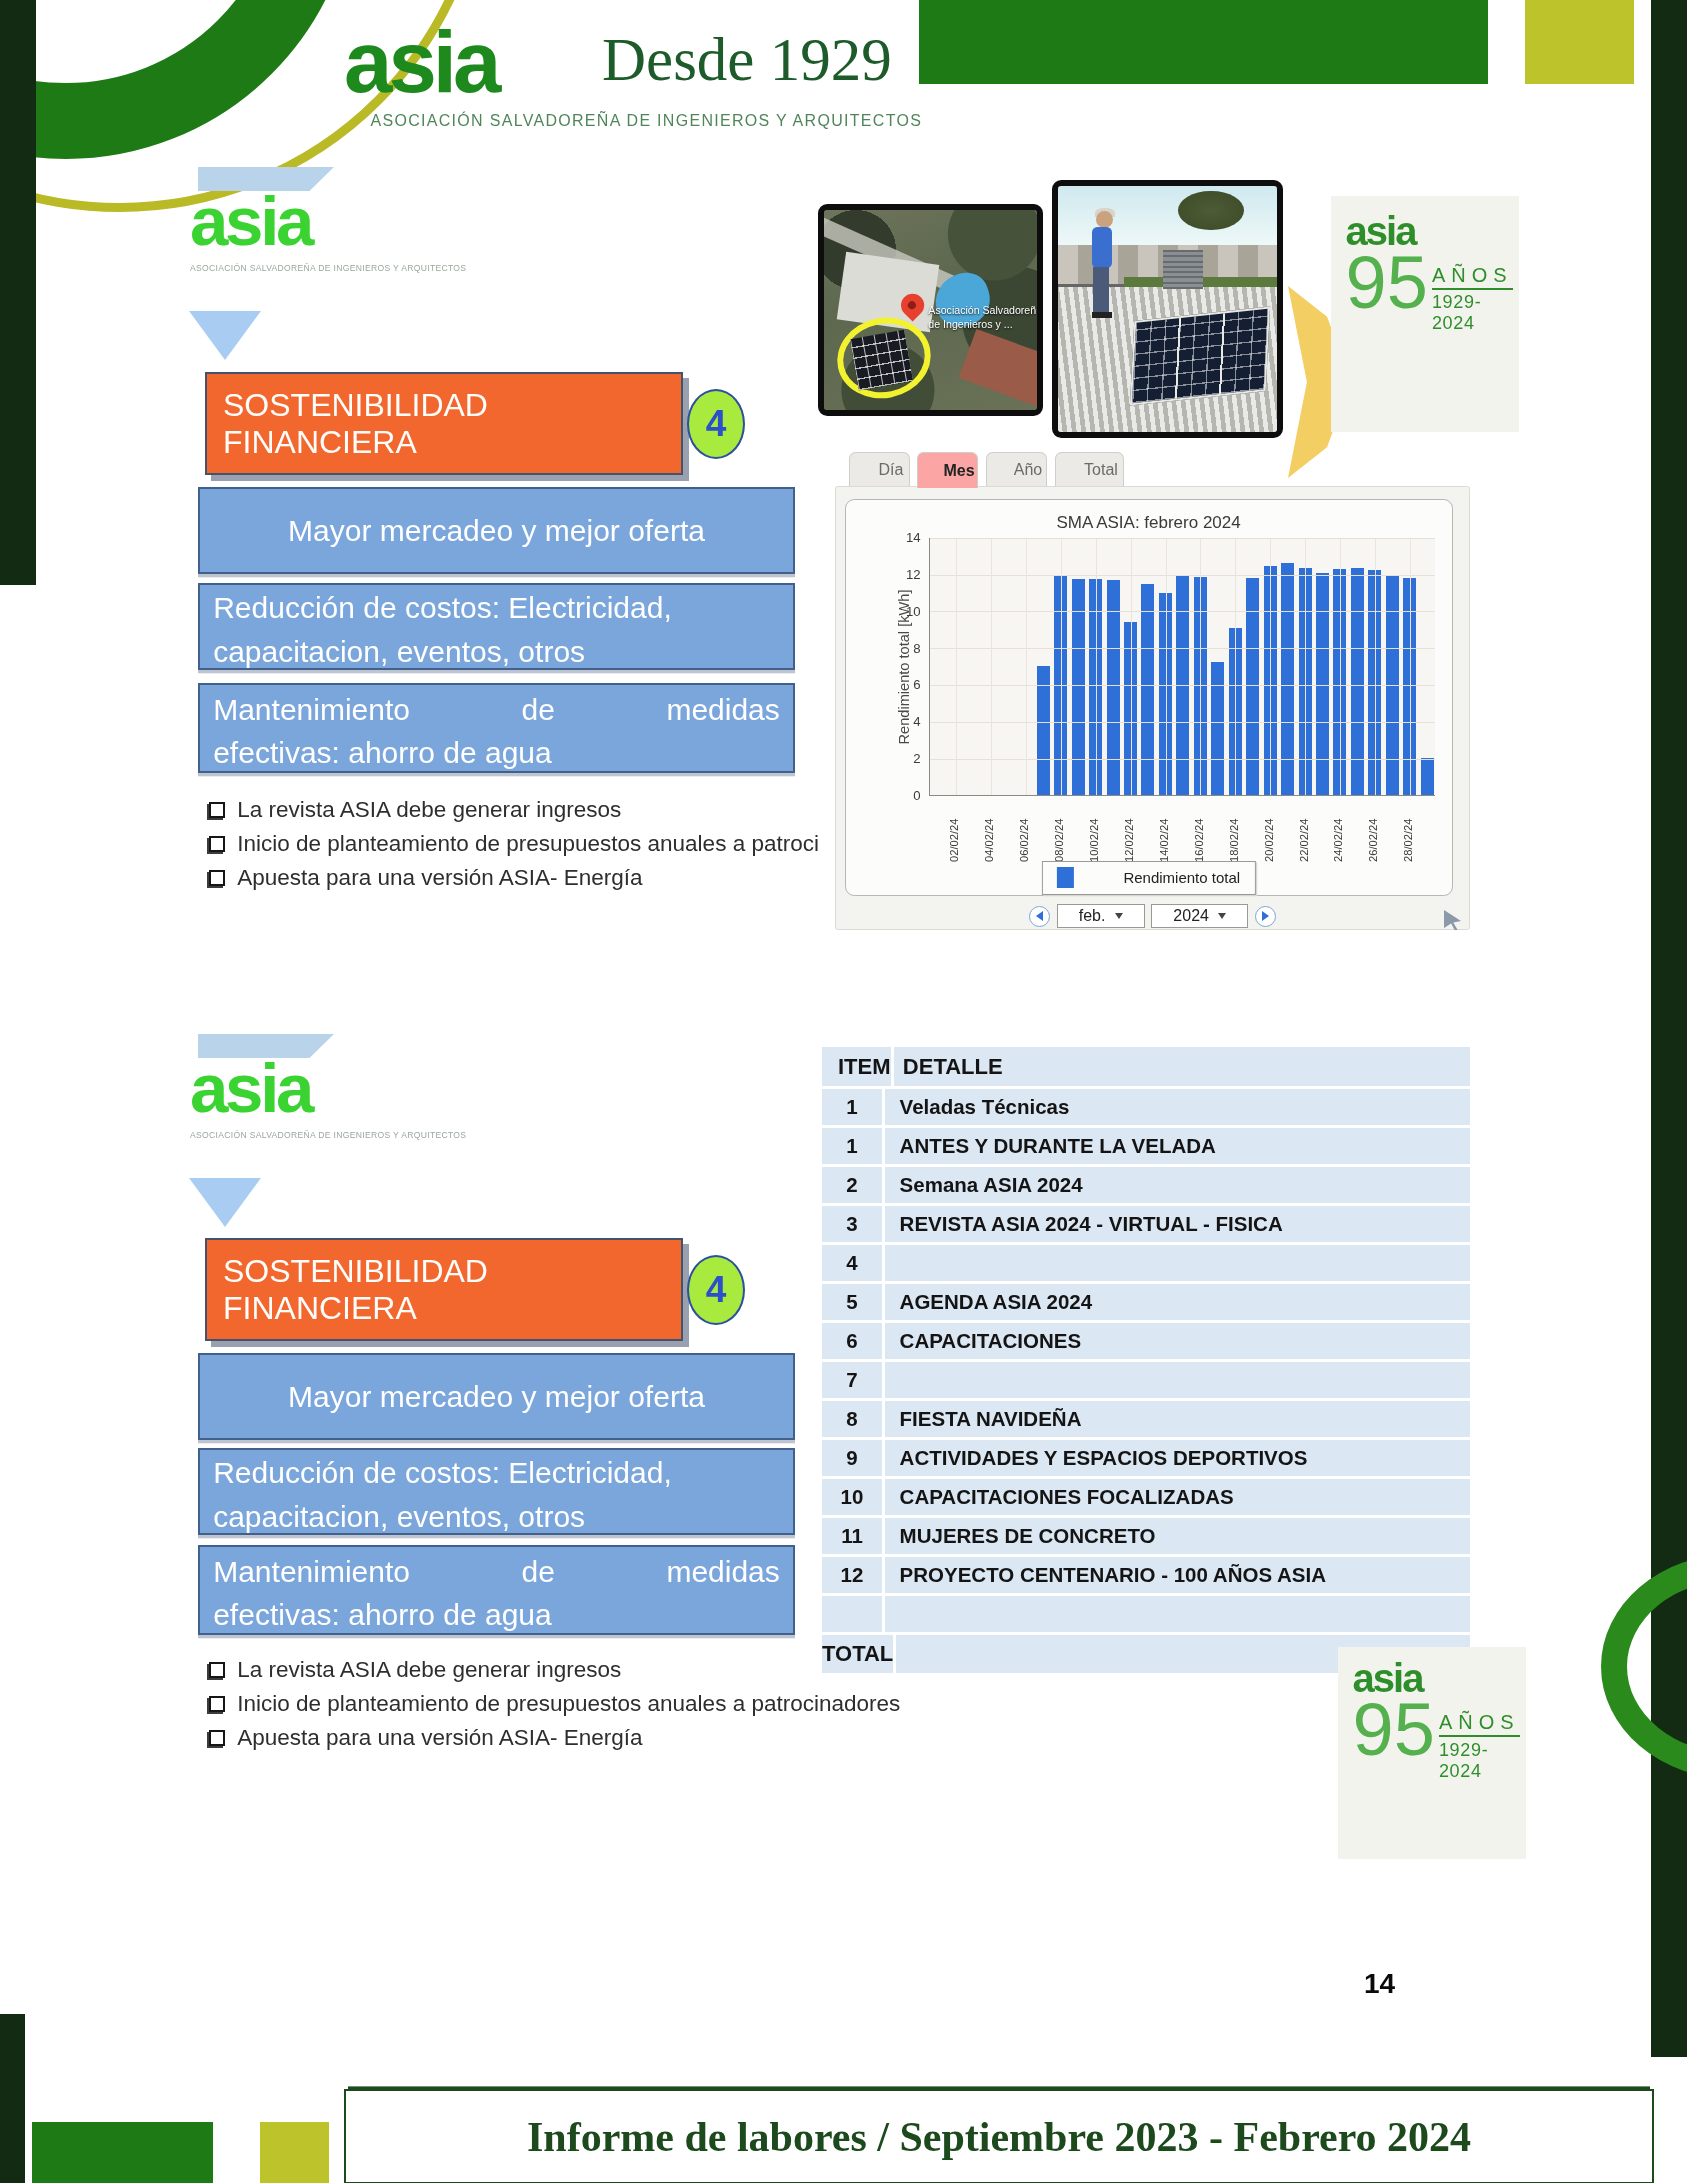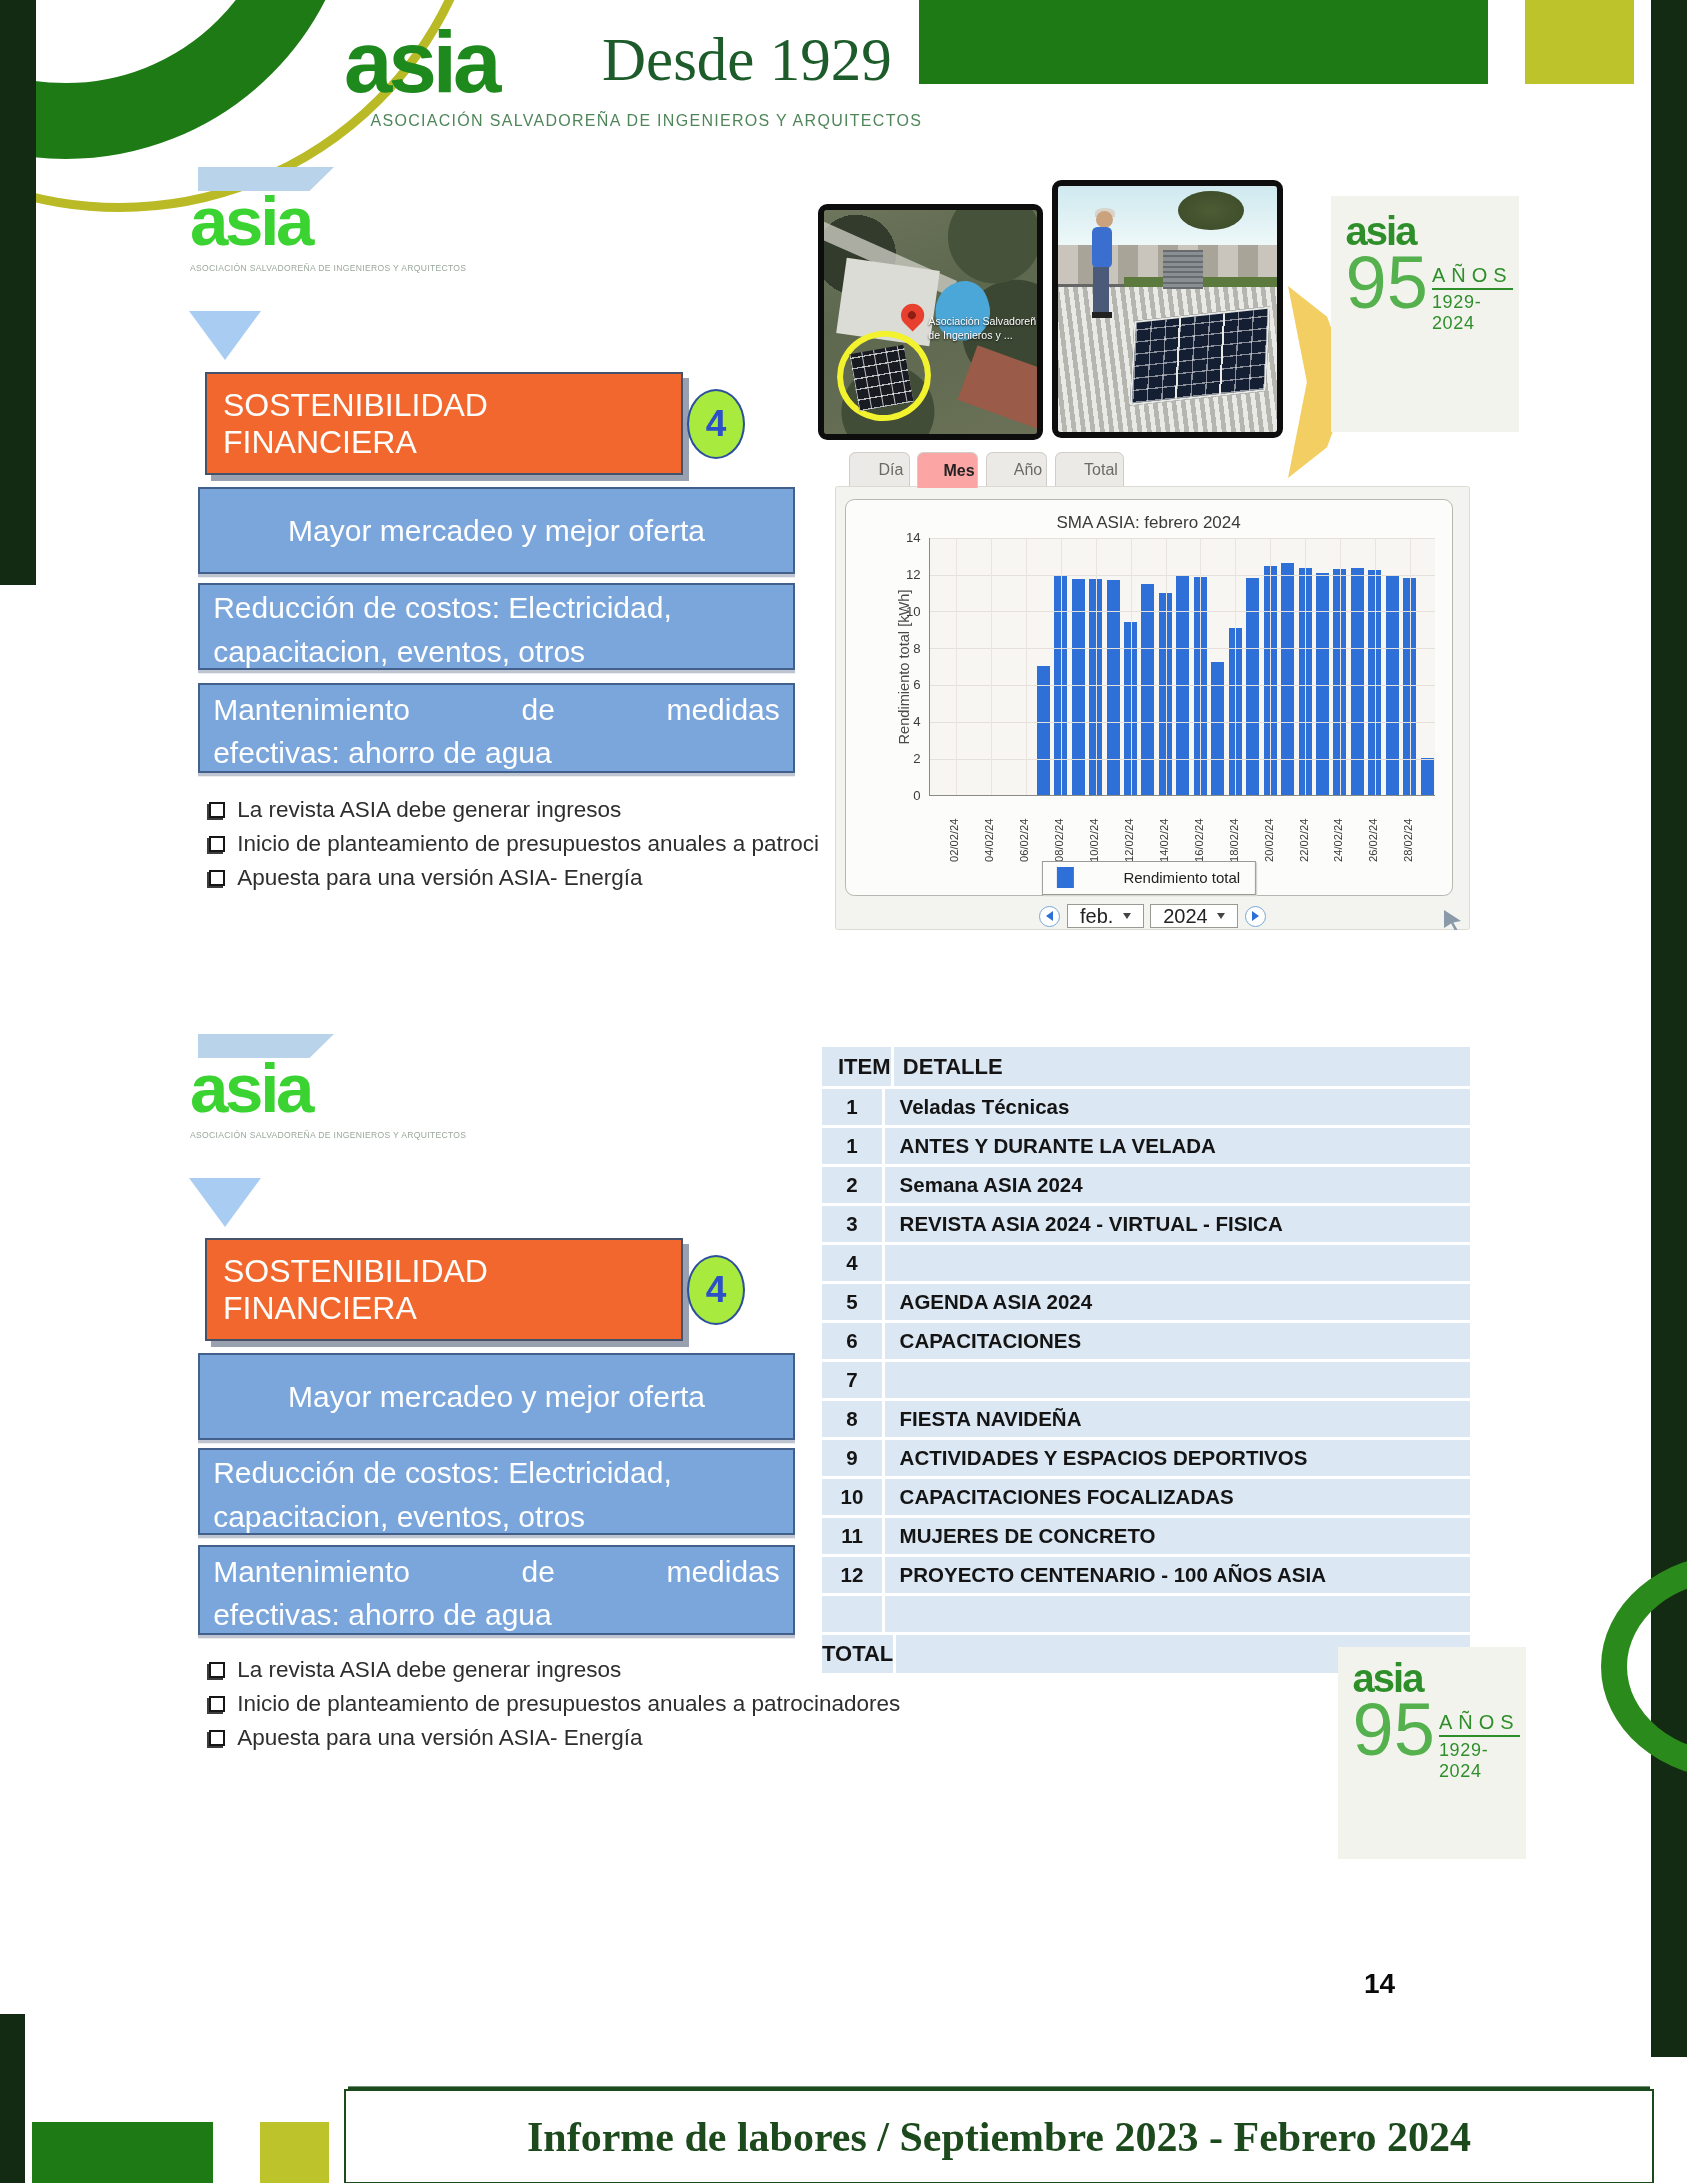--- a/index.html
+++ b/index.html
@@ -47,21 +47,21 @@
   .bluebox .l { line-height:1.45; }
   .bluebox .just { display:flex; justify-content:space-between; line-height:1.45; }
   .bullets { position:absolute; }
   .bullet-row { display:flex; align-items:flex-start; height:34px; white-space:nowrap; overflow:hidden;padding-left:6px; }
   .bullet-box { flex:0 0 auto; width:16px; height:16px; border:2.6px solid #161616; margin:5.3px 12px 0 1.3px; background:#fff;
                 box-shadow:-2px 2px 0 #3c3c3c; }
   .bullet-text { font-size:22.5px; color:#2e2e2e; }
 
   
   .photo { position:absolute; border:6px solid #0d0d0d; border-radius:9.3px; overflow:hidden; background:#666; }
-  .ph1 { left:818px; top:204px; width:225px; height:236px; }
+  .ph1 { left:818px; top:204px; width:225px; height:212px; }
   .ph1 .bg { position:absolute; inset:0;
     background:
       radial-gradient(circle at 15% 20%, #333c2c 0 40px, transparent 40px),
       radial-gradient(circle at 80% 12%, #46523a 0 46px, transparent 47px),
       radial-gradient(circle at 90% 55%, #3c4733 0 53px, transparent 54px),
       radial-gradient(circle at 30% 90%, #414d37 0 46px, transparent 47px),
       linear-gradient(160deg,#6d755c 0%, #5d684e 40%, #6a7157 100%); }
   .ph1 .road { position:absolute; left:-13.2px; top:18%; width:70%; height:17px; background:#c9c9c0; transform:rotate(24deg); opacity:.8; }
   .ph1 .building { position:absolute; left:8%; top:24%; width:44%; height:34%; background:#dcdcd6; transform:rotate(8deg); }
   .ph1 .pool { position:absolute; left:52%; top:32%; width:26%; height:26%; background:#4aa7d8; border-radius:60% 45% 55% 50%; transform:rotate(-18deg); }
@@ -135,21 +135,21 @@
   .legend { position:absolute; left:50%; top:361px; transform:translateX(-50%); display:flex; align-items:center;
             border:0.7px solid #9a9a94; background:#fcfcfa; padding:5.3px 14.6px; box-shadow:1.3px 1.3px 0 #d8d6d0; }
   .legend .sw { width:17px; height:21px; background:#2e6fd8; margin-right:9.3px; }
   .legend .lt { font-size:15px; color:#222;margin-left:40px; }
   .controls { position:absolute; left:0; top:417px; width:100%; display:flex; align-items:center; justify-content:center; gap:6.6px; }
   .nav-btn { width:21px; height:21px; border-radius:50%; background:#fff; border:1.3px solid #7aa7d6;
              display:flex; align-items:center; justify-content:center; }
   .nav-btn .tri-l { width:0; height:0; border-top:5.3px solid transparent; border-bottom:5.3px solid transparent; border-right:7.3px solid #2e6fd8; }
   .nav-btn .tri-r { width:0; height:0; border-top:5.3px solid transparent; border-bottom:5.3px solid transparent; border-left:7.3px solid #2e6fd8; }
   .sel { height:24px; background:#fff; border:0.7px solid #9a9a94; display:flex; align-items:center; gap:9.3px;
-         padding:0 12px; font-size:20px; color:#222; }
+         padding:0 21px; font-size:16px; color:#222; }
   .sel .car { width:0; height:0; border-left:4.6px solid transparent; border-right:4.6px solid transparent; border-top:6px solid #444; }
   .cursor-ic { position:absolute; right:8px; top:423px; width:17px; height:20px; background:#8a9aa8;
                clip-path:polygon(0 0,100% 55%,55% 62%,80% 100%,62% 100%,42% 68%,0 90%); }
 
   
   .tbl { position:absolute; left:822px; top:1047px; width:648px; font-weight:700; color:#141414; }
   .t-row { display:flex; background:#dce7f4; border-bottom:3.3px solid #fff; }
   .t-item { flex:0 0 63px; border-right:3.3px solid #fff; display:flex; align-items:center; justify-content:center;
             font-size:20.5px; }
   .t-det { flex:1; display:flex; align-items:center; padding-left:14.6px; font-size:20.5px; }

